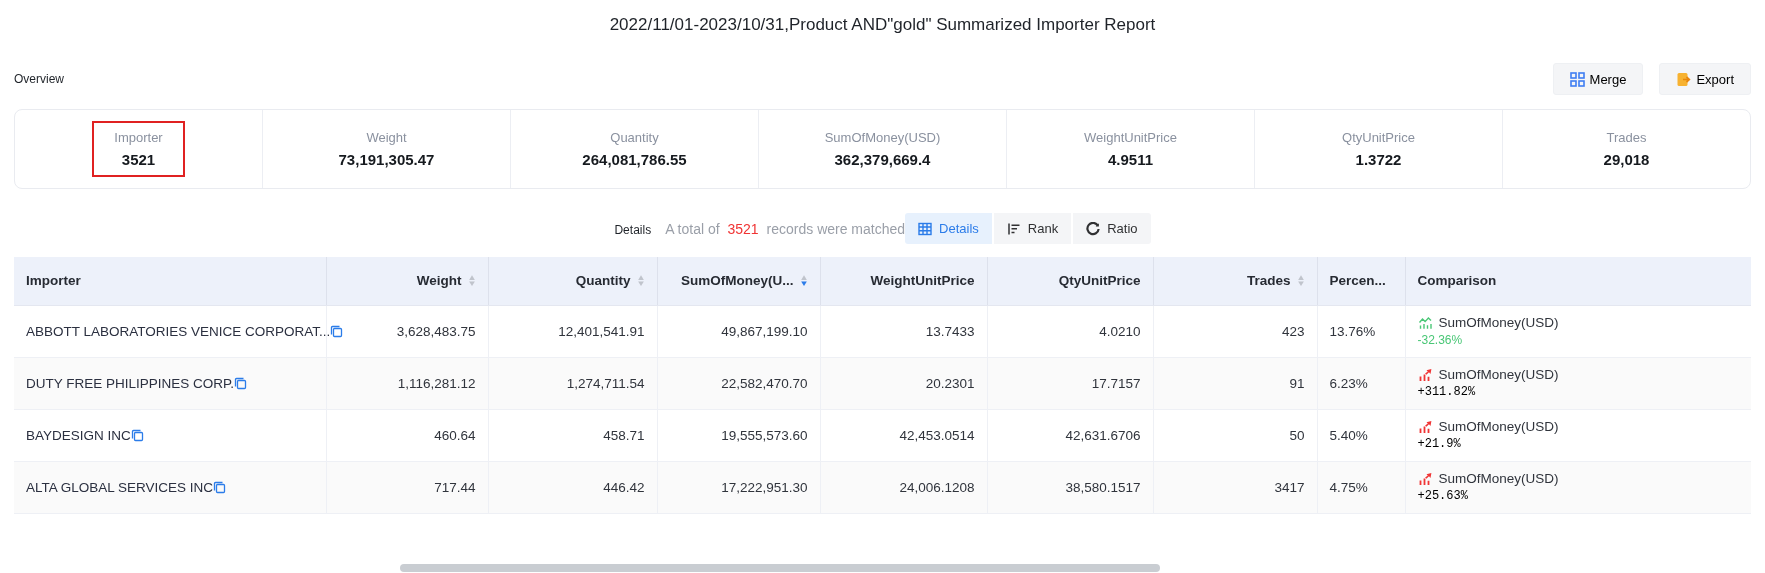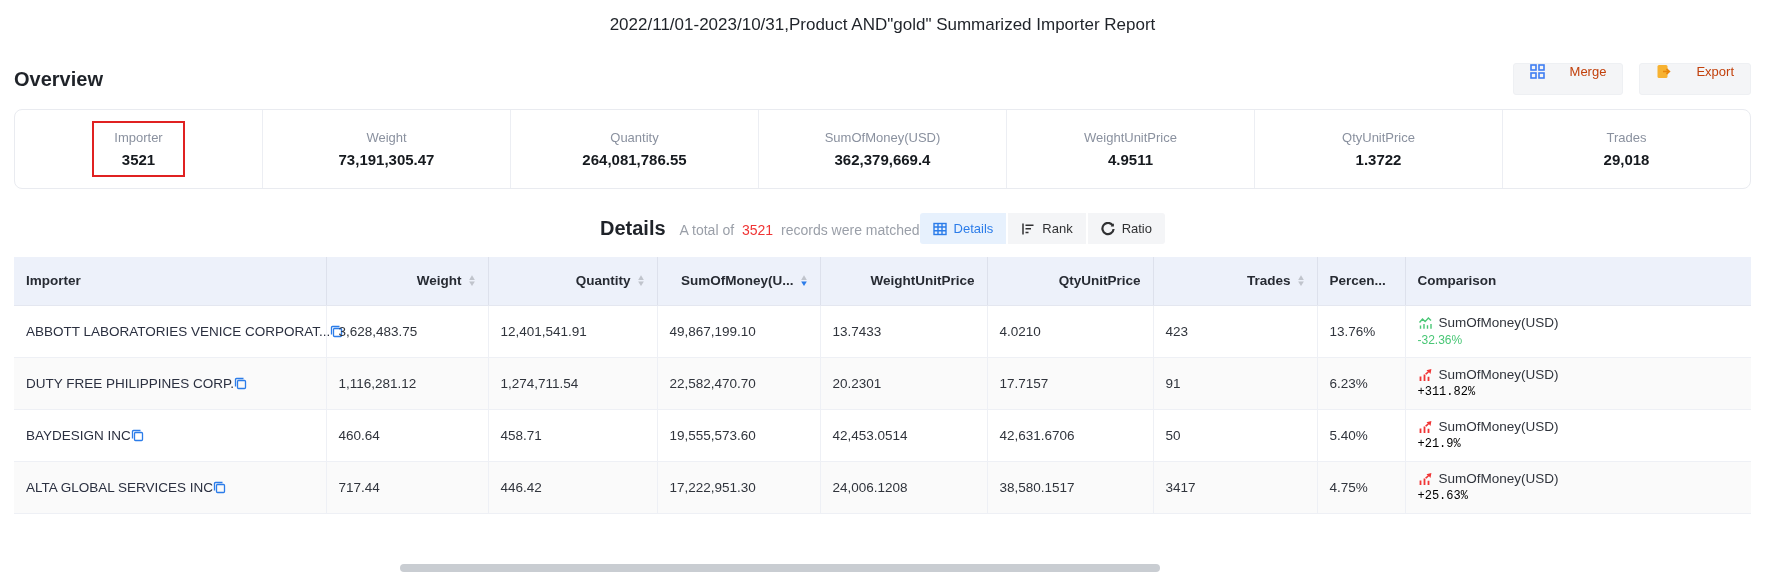--- a/index.html
+++ b/index.html
@@ -17,32 +17,33 @@
     font-size: 17px;
     color: #1f2329;
   }
   .toolbar-row {
     display: flex;
     justify-content: space-between;
     align-items: center;
     padding: 0 14px;
     margin-top: 28px;
   }
-  .section-heading { font-size: 20px; font-weight: bold; color: #1f2329; }
+  .section-heading { font-size: 12px; font-weight: normal; color: #1f2329; }
   .toolbar-buttons { display: flex; gap: 16px; }
   .tool-btn {
     height: 32px;
     padding: 0 16px;
     background: #f4f5f7;
     border: 1px solid #eef0f3;
     border-radius: 3px;
     font-size: 13px;
-    color: #c2410c;
+    color: #000000;
     display: inline-flex;
-    gap: 25px;
+    align-items: center;
+    gap: 5px;
     cursor: pointer;
     font-family: inherit;
   }
   .tool-btn svg { display: block; }
 
   .overview-card {
     margin: 14px 14px 0;
     border: 1px solid #e9ebf0;
     border-radius: 8px;
     height: 80px;
@@ -126,21 +127,21 @@
   .data-table td {
     height: 52px;
     padding: 0 12px;
     border-right: 1px solid #eef0f5;
     border-bottom: 1px solid #eef0f5;
     color: #30343c;
     background: #ffffff;
   }
   .data-table td:last-child { border-right: none; }
   .data-table tr.striped td { background: #fafafa; }
-  .al-r { }
+  .al-r { text-align: right; }
   .al-l { text-align: left; }
   .importer-cell { display: flex; align-items: center; }
   .importer-name { color: #2b3040; cursor: pointer; white-space: nowrap; }
   .copy-icon { cursor: pointer; flex: none; display: inline-flex; }
   .cmp-line1 { display: flex; align-items: center; gap: 6px; color: #30343c; }
   .cmp-line2 { margin-top: 3px; font-size: 12px; }
   .trend-up { color: #000000; font-family: Liberation Mono, monospace; }
   .trend-down { color: #49c776; }
   .hscrollbar {
     position: absolute;

